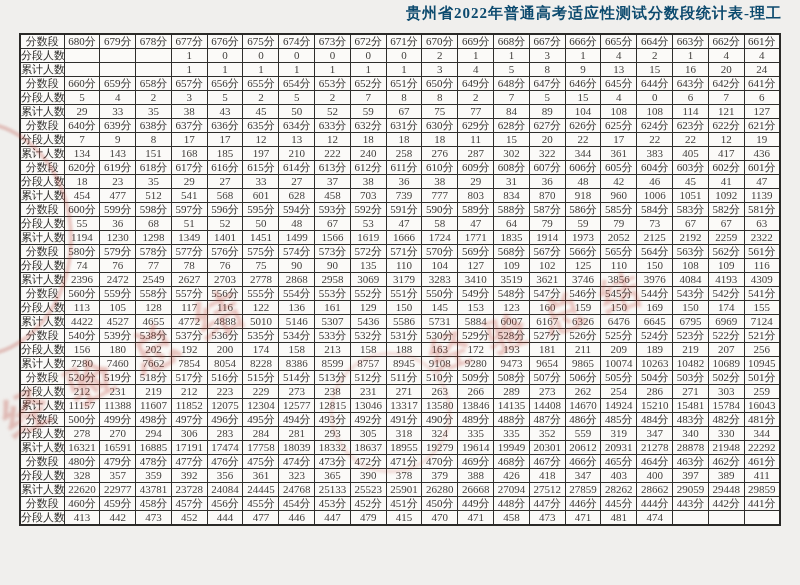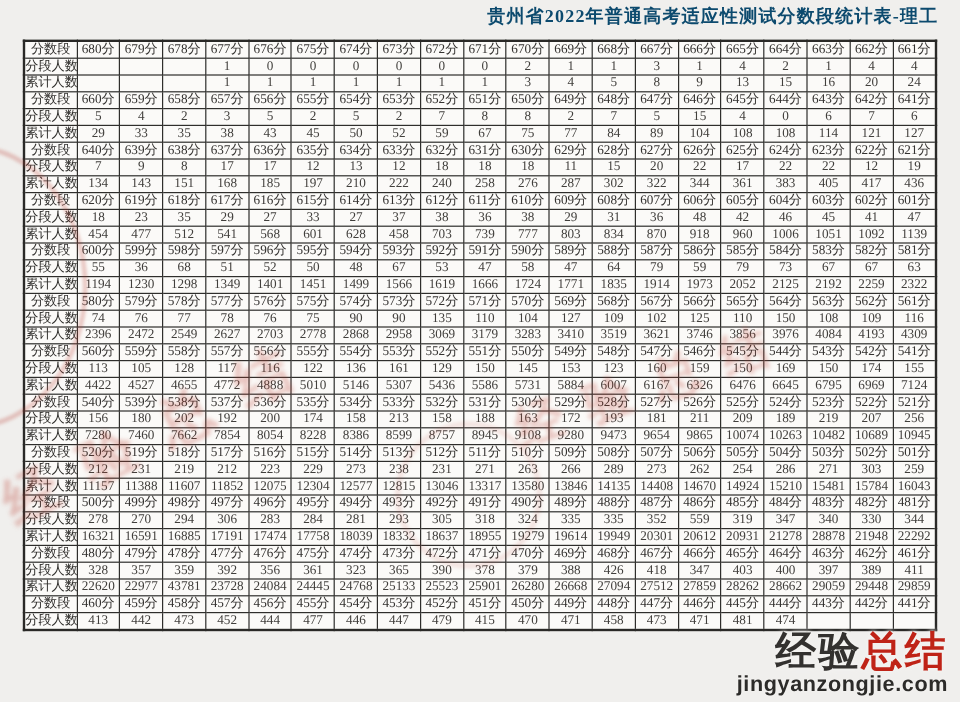--- a/index.html
+++ b/index.html
@@ -989,20 +989,14 @@
       </tbody>
   </table>
 
   <div class="footer" data-name="page-footer">第 1 页，共 3 页</div>
 
   <div class="stamp stamp-1" data-name="red-stamp-watermark">经验总结</div>
   <div class="stamp stamp-2" data-name="red-stamp-watermark">经验总结</div>
   <div class="stamp-arc stamp-arc-left" data-name="red-stamp-circle"></div>
   <div class="stamp-arc stamp-arc-mid" data-name="red-stamp-circle"></div>
 
-  <div class="logo" data-name="watermark-logo">
-    <div class="brand" data-name="watermark-brand">
-      <span class="dark" data-name="watermark-brand-dark">经验</span><span class="red" data-name="watermark-brand-red">总结</span>
-    </div>
-    <div class="site" data-name="watermark-site">jingyanzongjie.com</div>
-  </div>
 
 </div>
 
 </body></html>

